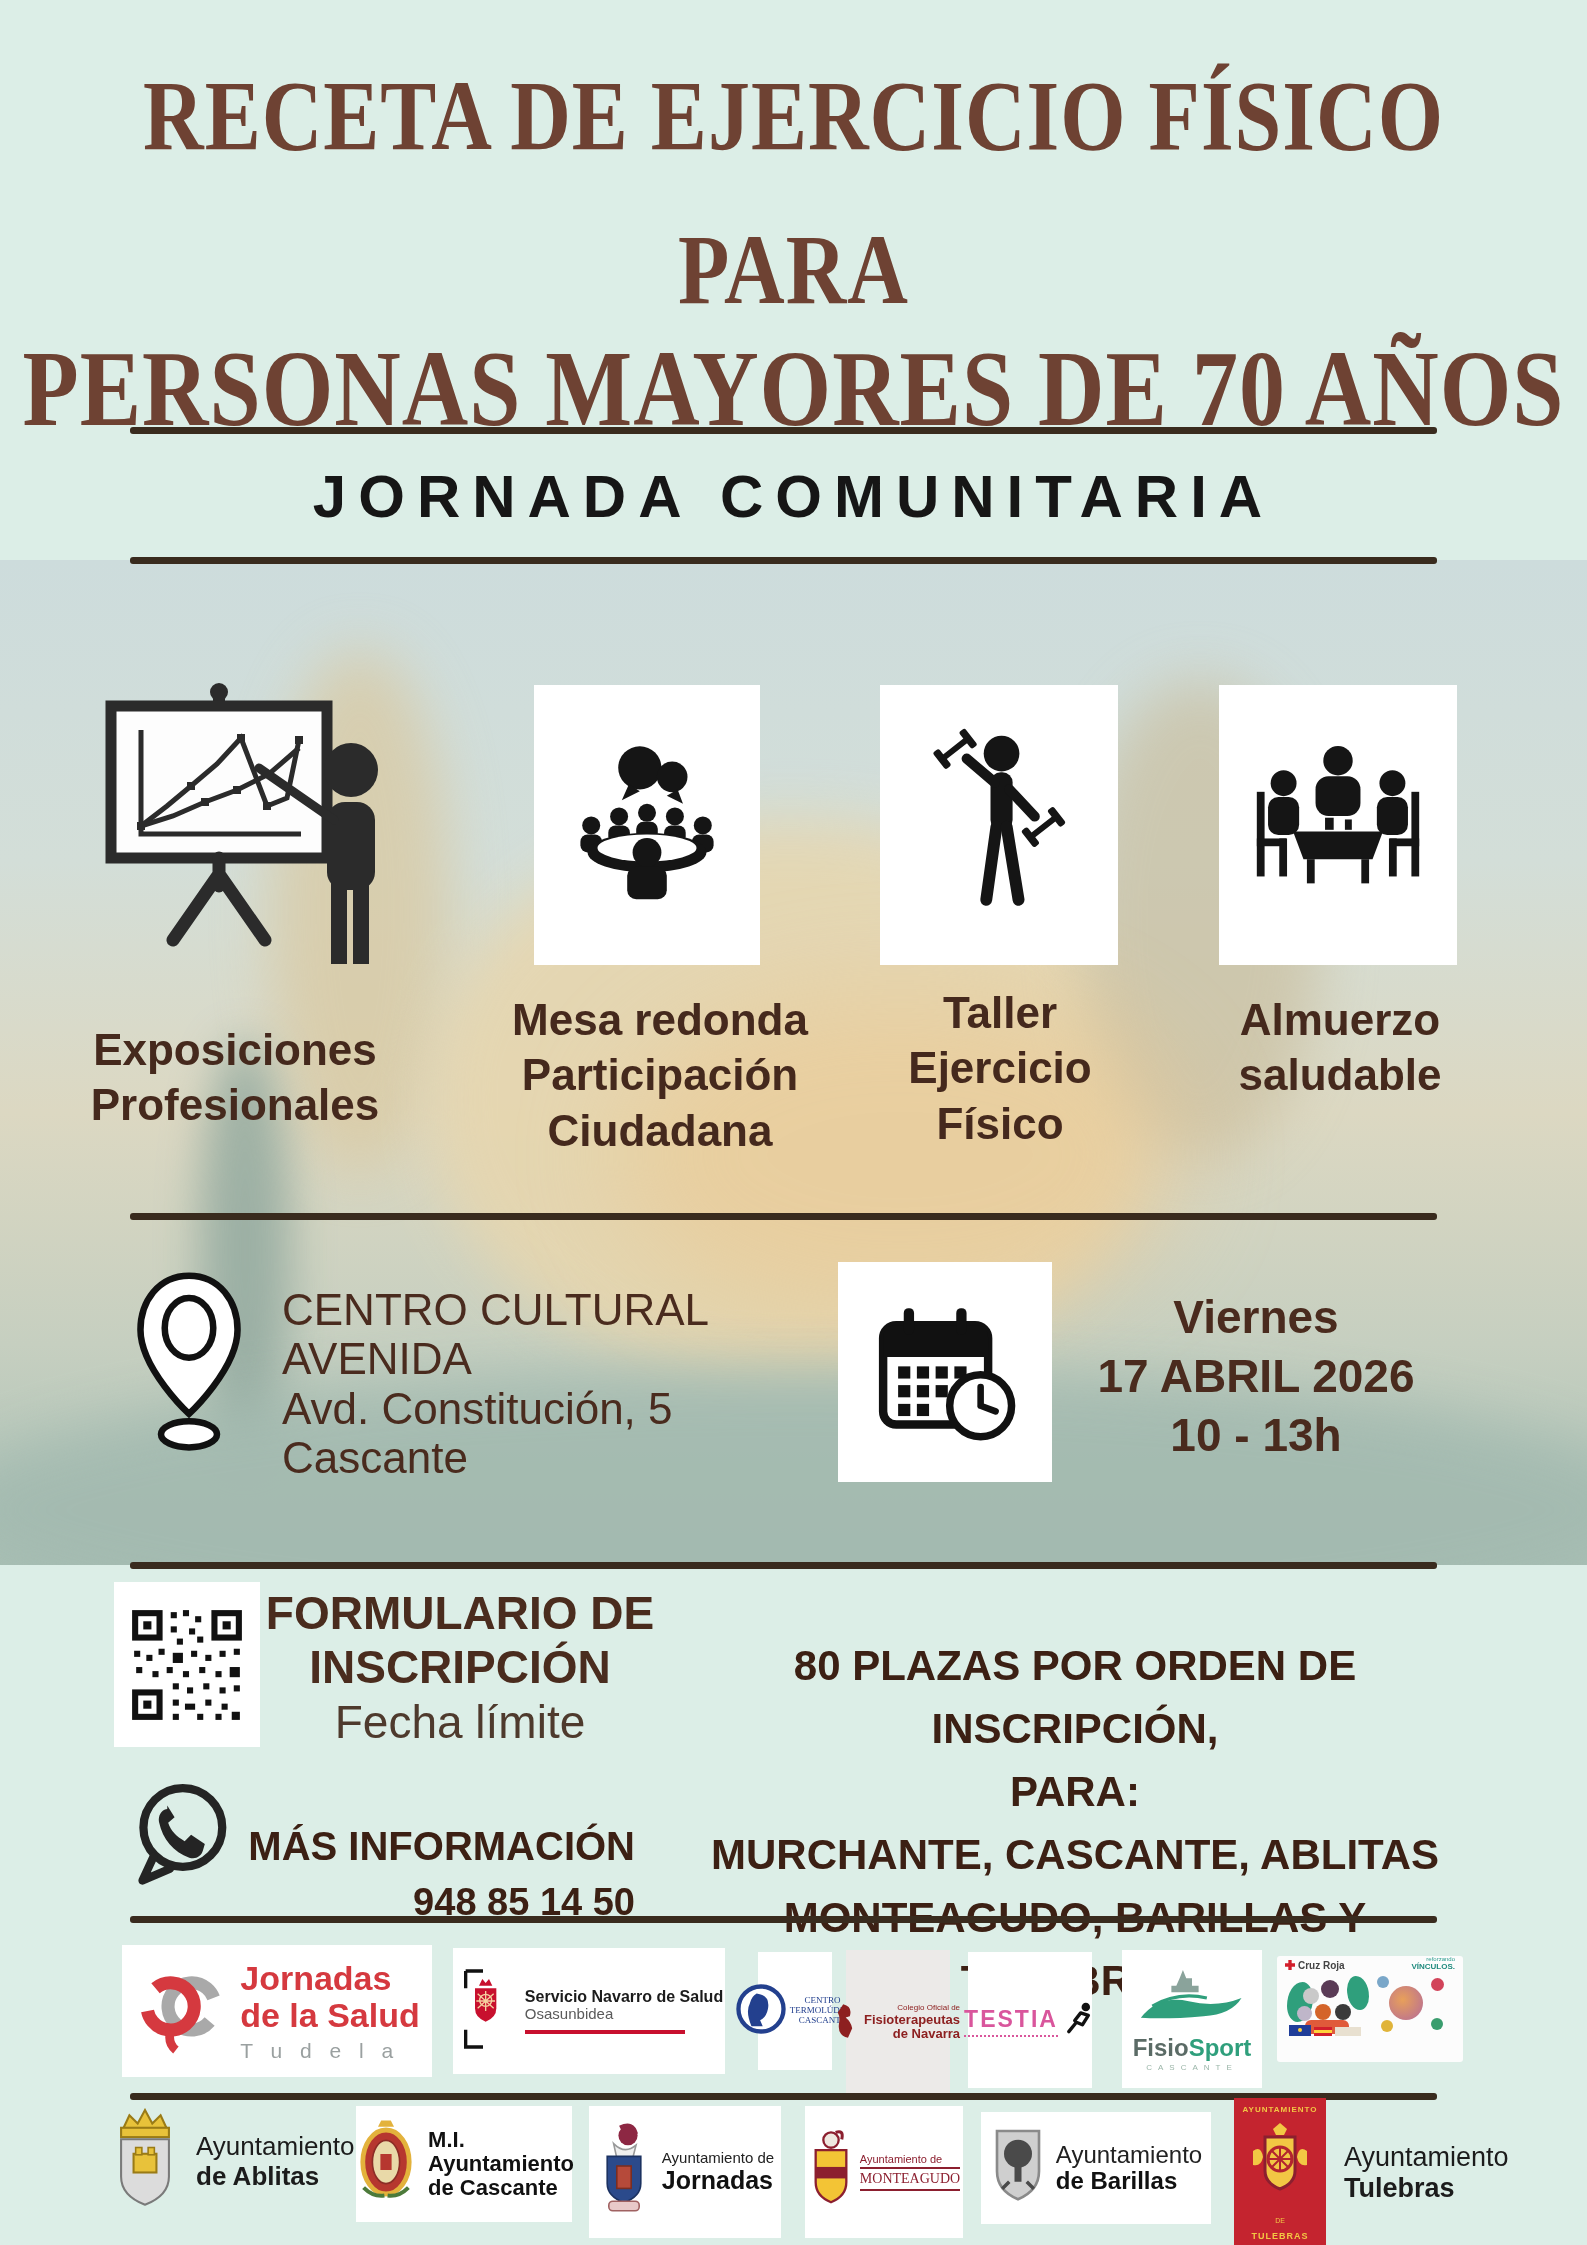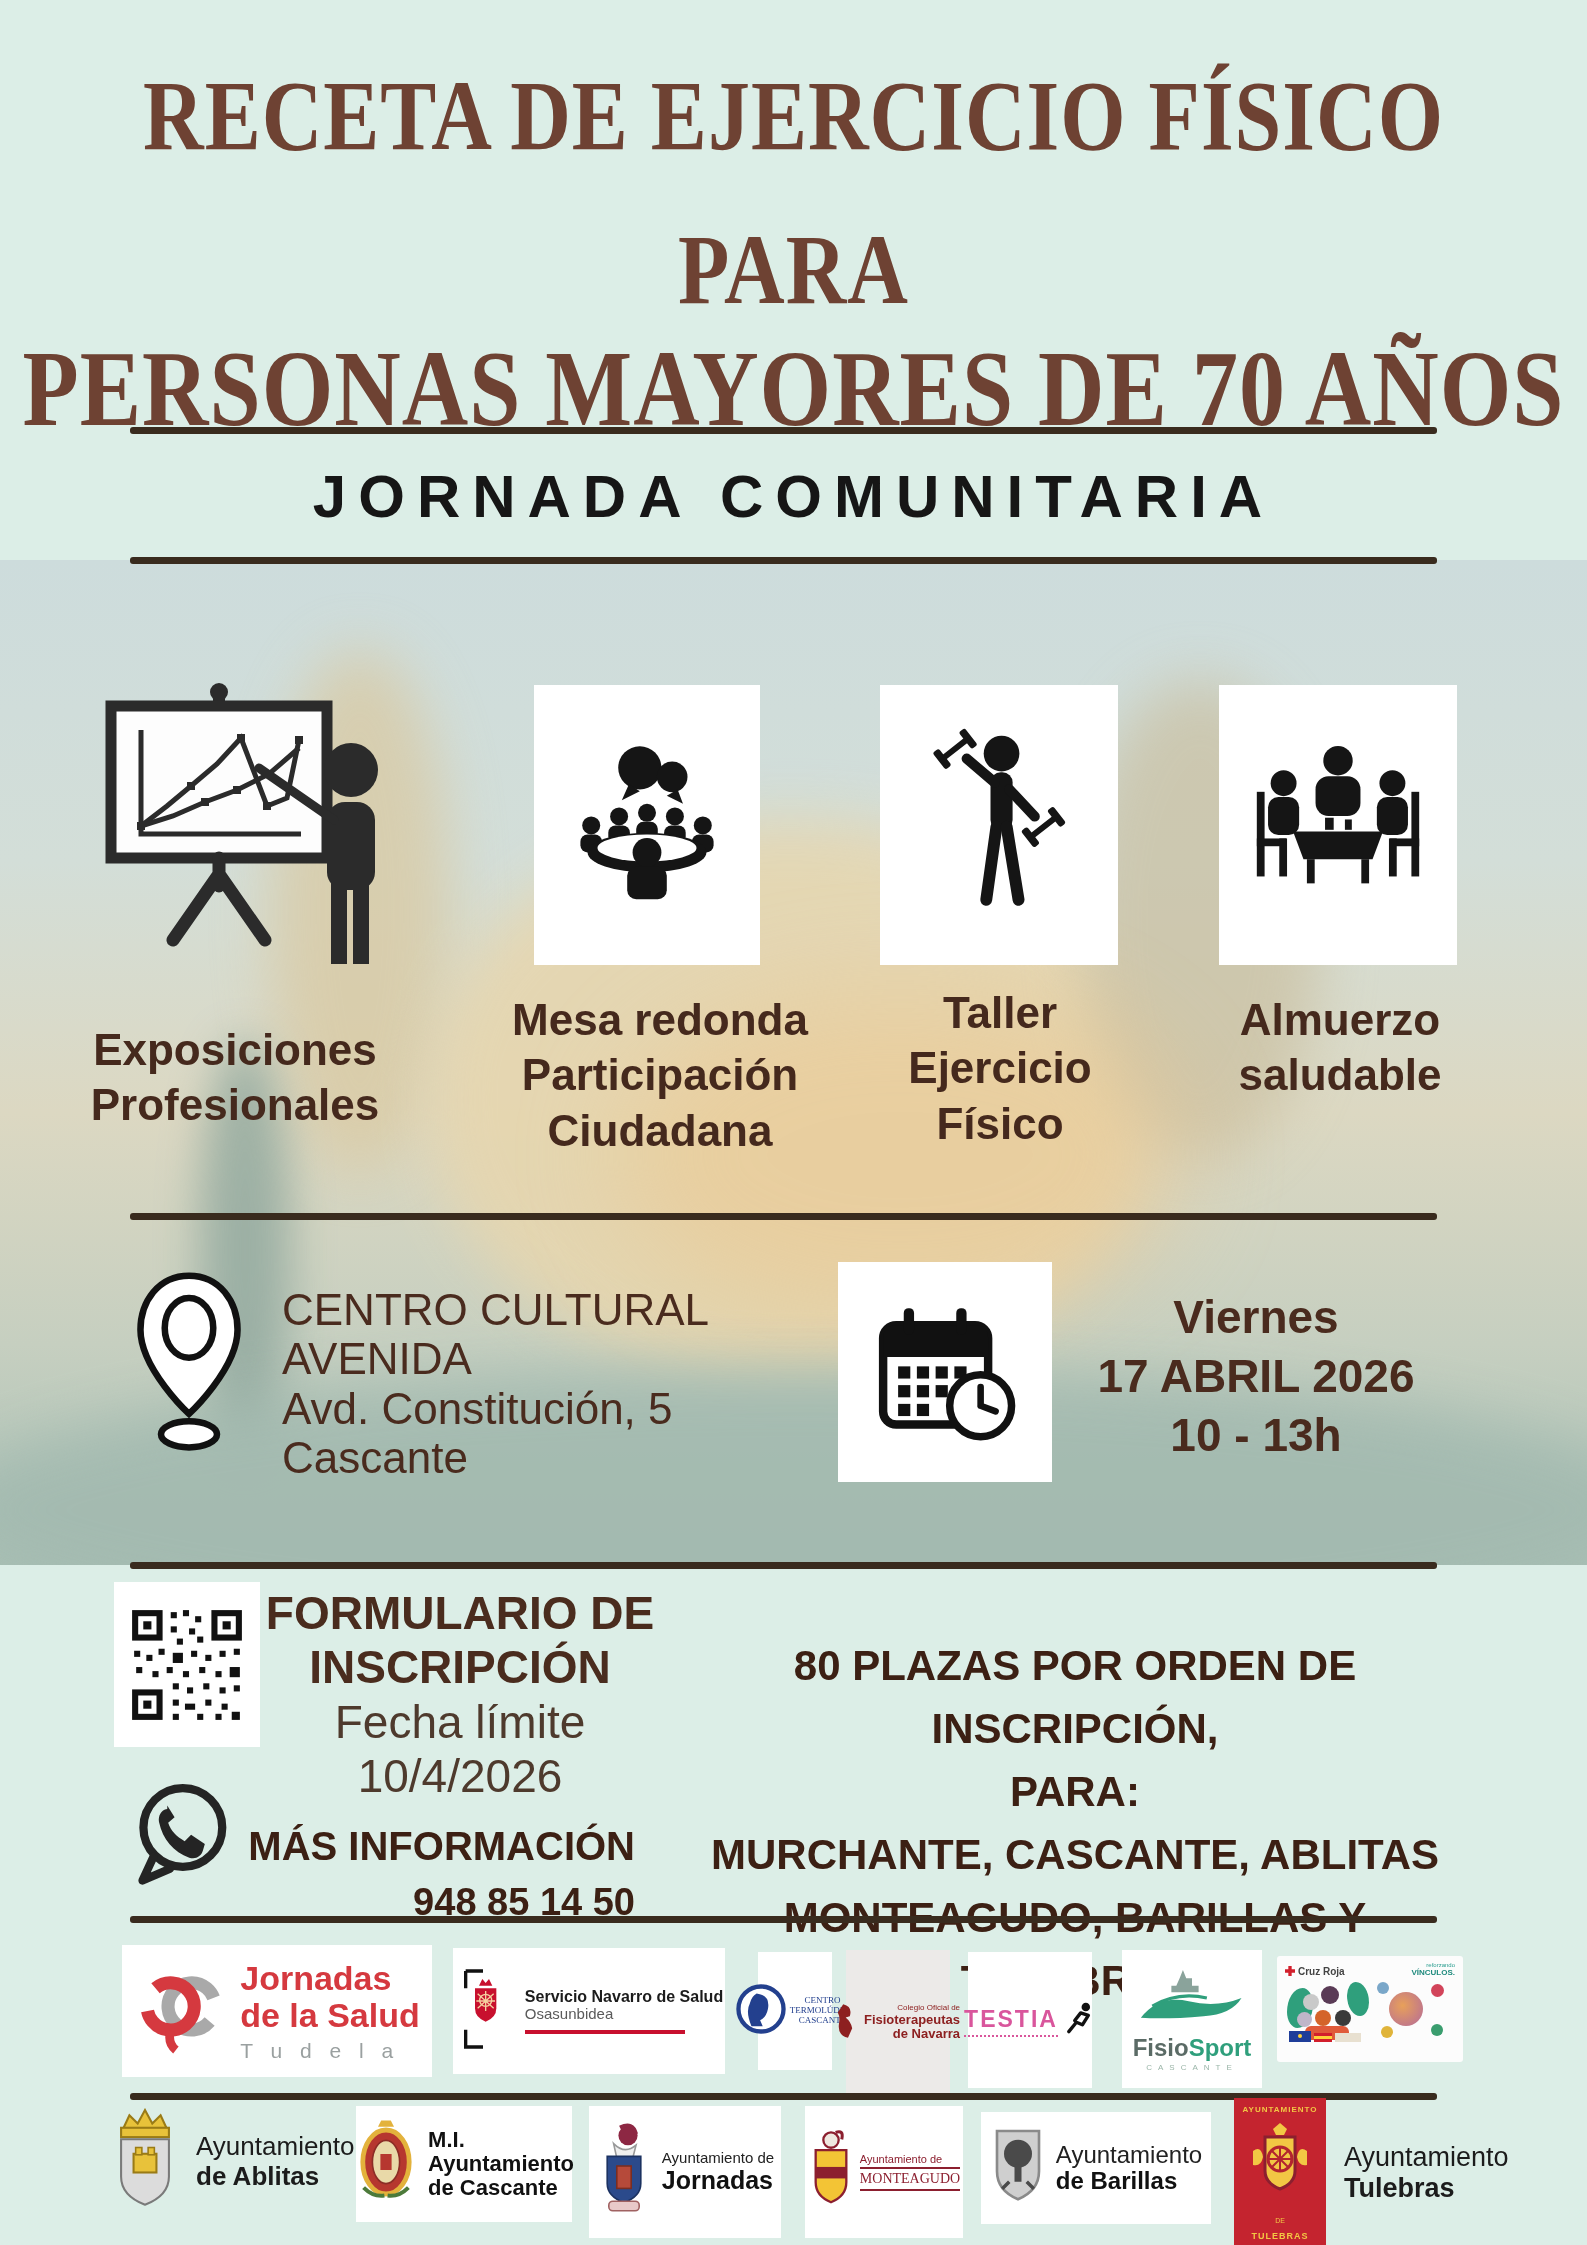--- a/index.html
+++ b/index.html
@@ -268,21 +268,20 @@
           <rect x="70" y="108" width="6" height="6"></rect>
         <rect x="88" y="108" width="6" height="6"></rect>
           <rect x="104" y="106" width="8" height="8"></rect>
       </g>
     </svg>
   </div>
   <div class="formblock" style="left:245px;top:1586px;width:430px;">
     <div class="b">FORMULARIO DE</div>
     <div class="b">INSCRIPCIÓN</div>
     <div class="l">Fecha límite</div>
-    <div class="l">10/4/2026</div>
   </div>
 
   <div class="capacity" style="left:680px;top:1634px;width:790px;">
     <div>80 PLAZAS POR ORDEN DE INSCRIPCIÓN,</div>
     <div>PARA:</div>
     <div>MURCHANTE, CASCANTE, ABLITAS</div>
     <div>MONTEAGUDO, BARILLAS Y TULEBRAS</div>
   </div>
 
   <span class="abs" style="left:126px;top:1776px;">
@@ -380,21 +379,21 @@
         <path d="M22 50 Q52 32 88 40" stroke="#2f9f7c" stroke-width="4" fill="none"></path>
       </svg>
     </span>
     <span class="mini" style="text-align:center;">
       <span style="color:#5b6b66;font-weight:bold;font-size:24px;">Fisio</span><span style="color:#2f9f7c;font-weight:bold;font-size:24px;">Sport</span>
       <div style="color:#9ab5a8;font-size:8px;letter-spacing:6px;margin-top:3px;">CASCANTE</div>
     </span>
   </div>
 
   <div class="card" style="left:1277px;top:1956px;width:186px;height:106px;background:#fcfcfc;flex-direction:column;justify-content:flex-start;gap:0;border-radius:3px;">
-    <div style="display:flex;justify-content:space-between;width:170px;margin-top:6px;align-items:flex-start;">
+    <div style="display:flex;justify-content:space-between;width:170px;align-items:flex-start;">
       <span style="display:flex;align-items:center;gap:3px;">
         <span><svg width="10" height="10" viewBox="0 0 12 12">
               <path d="M4 0 h4 v4 h4 v4 h-4 v4 h-4 v-4 h-4 v-4 h4 z" fill="#d21f2c"></path>
             </svg></span>
         <span style="font-size:10px;font-weight:bold;color:#444;">Cruz Roja</span>
       </span>
       <span class="mini" style="text-align:right;">
         <div style="font-size:6px;color:#2a9d8f;">reforzando</div>
         <div style="font-size:8px;font-weight:bold;color:#1f8a7d;">VÍNCULOS.</div>
       </span>

